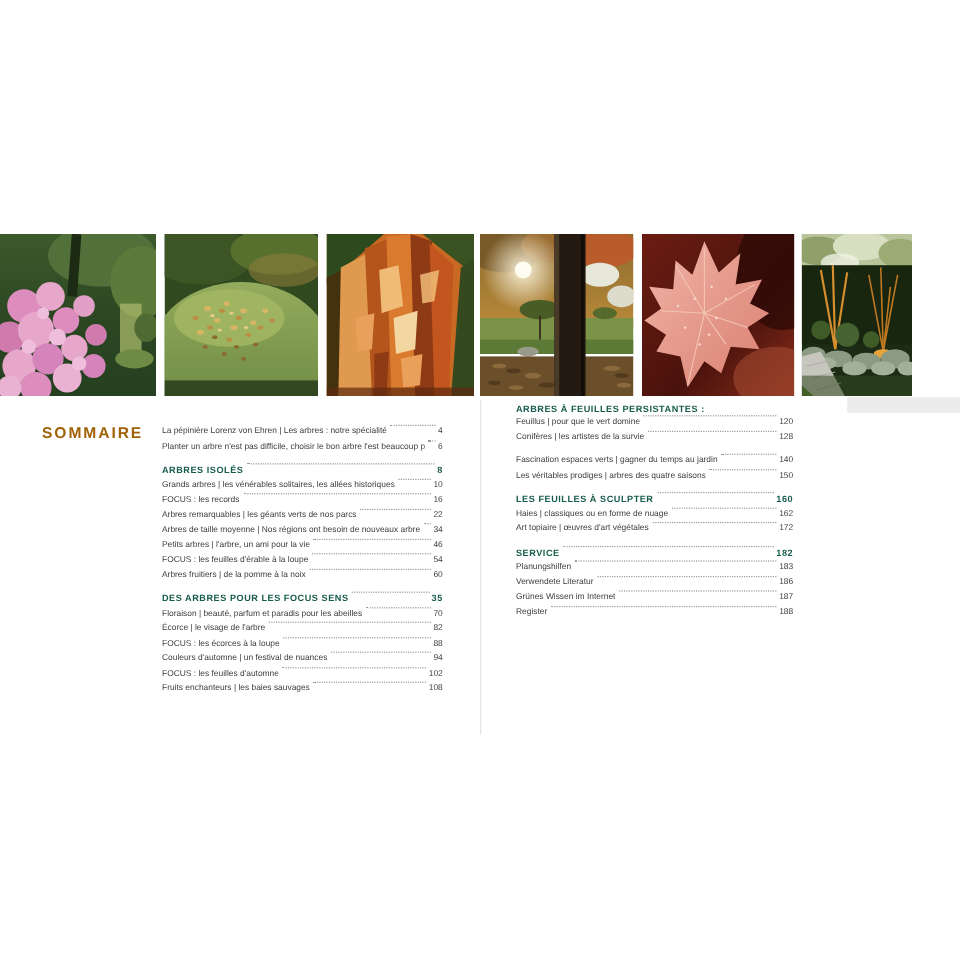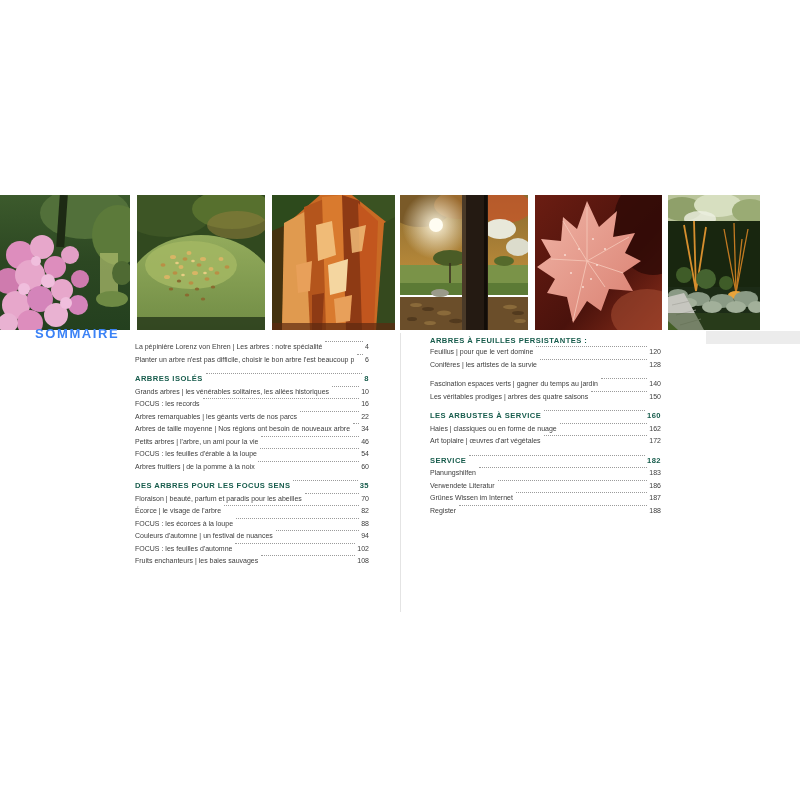--- a/index.html
+++ b/index.html
@@ -11,25 +11,25 @@
   .photo svg { display:block; width:100%; height:100%; }
   #photo-1 { left:0px;   width:130px; }
   #photo-2 { left:137px; width:128px; }
   #photo-3 { left:272px; width:123px; }
   #photo-4 { left:400px; width:128px; }
   #photo-5 { left:535px; width:127px; }
   #photo-6 { left:668px; width:92px;  }
   #corner-strip { position:absolute; left:706px; top:331px; width:94px; height:13px; background:#ececec; }
   #divider { position:absolute; left:400px; top:333px; width:1px; height:279px; background:#e4e4e4; }
   #sommaire {
-    position:absolute; left:35px; top:326px;
-    font-size:13px; font-weight:bold; letter-spacing:1.6px; color:#3b82f6;
+    position:absolute; left:35px; top:353px;
+    font-size:13px; font-weight:bold; letter-spacing:1.6px; color:#a16207;
   }
   .col { position:absolute; display:flex; flex-direction:column; }
-  #col-left  { left:135px; top:341px; width:234px; }
+  #col-left  { left:135px; top:354px; width:234px; }
   #col-right { left:430px; top:336px; width:231px; }
   .row { display:flex; align-items:flex-start; height:12.5px; line-height:12.5px; font-size:7px; color:#3d3d3d; }
   .lbl { white-space:nowrap; overflow:hidden; }
   .dots { flex:1 1 auto; border-bottom:1px dotted #9b9b9b; margin:0 2px 3px 3px; min-width:6px; }
   .pg { white-space:nowrap; }
   .hrow { color:#175c4c; font-weight:bold; font-size:7.6px; letter-spacing:.45px; }
   .h1line { height:10px; line-height:10px; }
   .sect { margin-top:7px; display:flex; flex-direction:column; }
   .col > .sect:first-child { margin-top:0; }
 </style>
@@ -409,21 +409,21 @@
       </div>
       <div class="row">
         <span class="lbl">Les véritables prodiges | arbres des quatre saisons</span>
         <span class="dots"></span>
         <span class="pg">150</span>
       </div>
     </div>
 
     <div class="sect">
       <div class="row hrow">
-        <span class="lbl">LES ARBUSTES À SERVICE</span>
+        <span class="lbl">LES FEUILLES À SCULPTER</span>
         <span class="dots"></span>
         <span class="pg">160</span>
       </div>
       <div class="row">
         <span class="lbl">Haies | classiques ou en forme de nuage</span>
         <span class="dots"></span>
         <span class="pg">162</span>
       </div>
       <div class="row">
         <span class="lbl">Art topiaire | œuvres d'art végétales</span>

